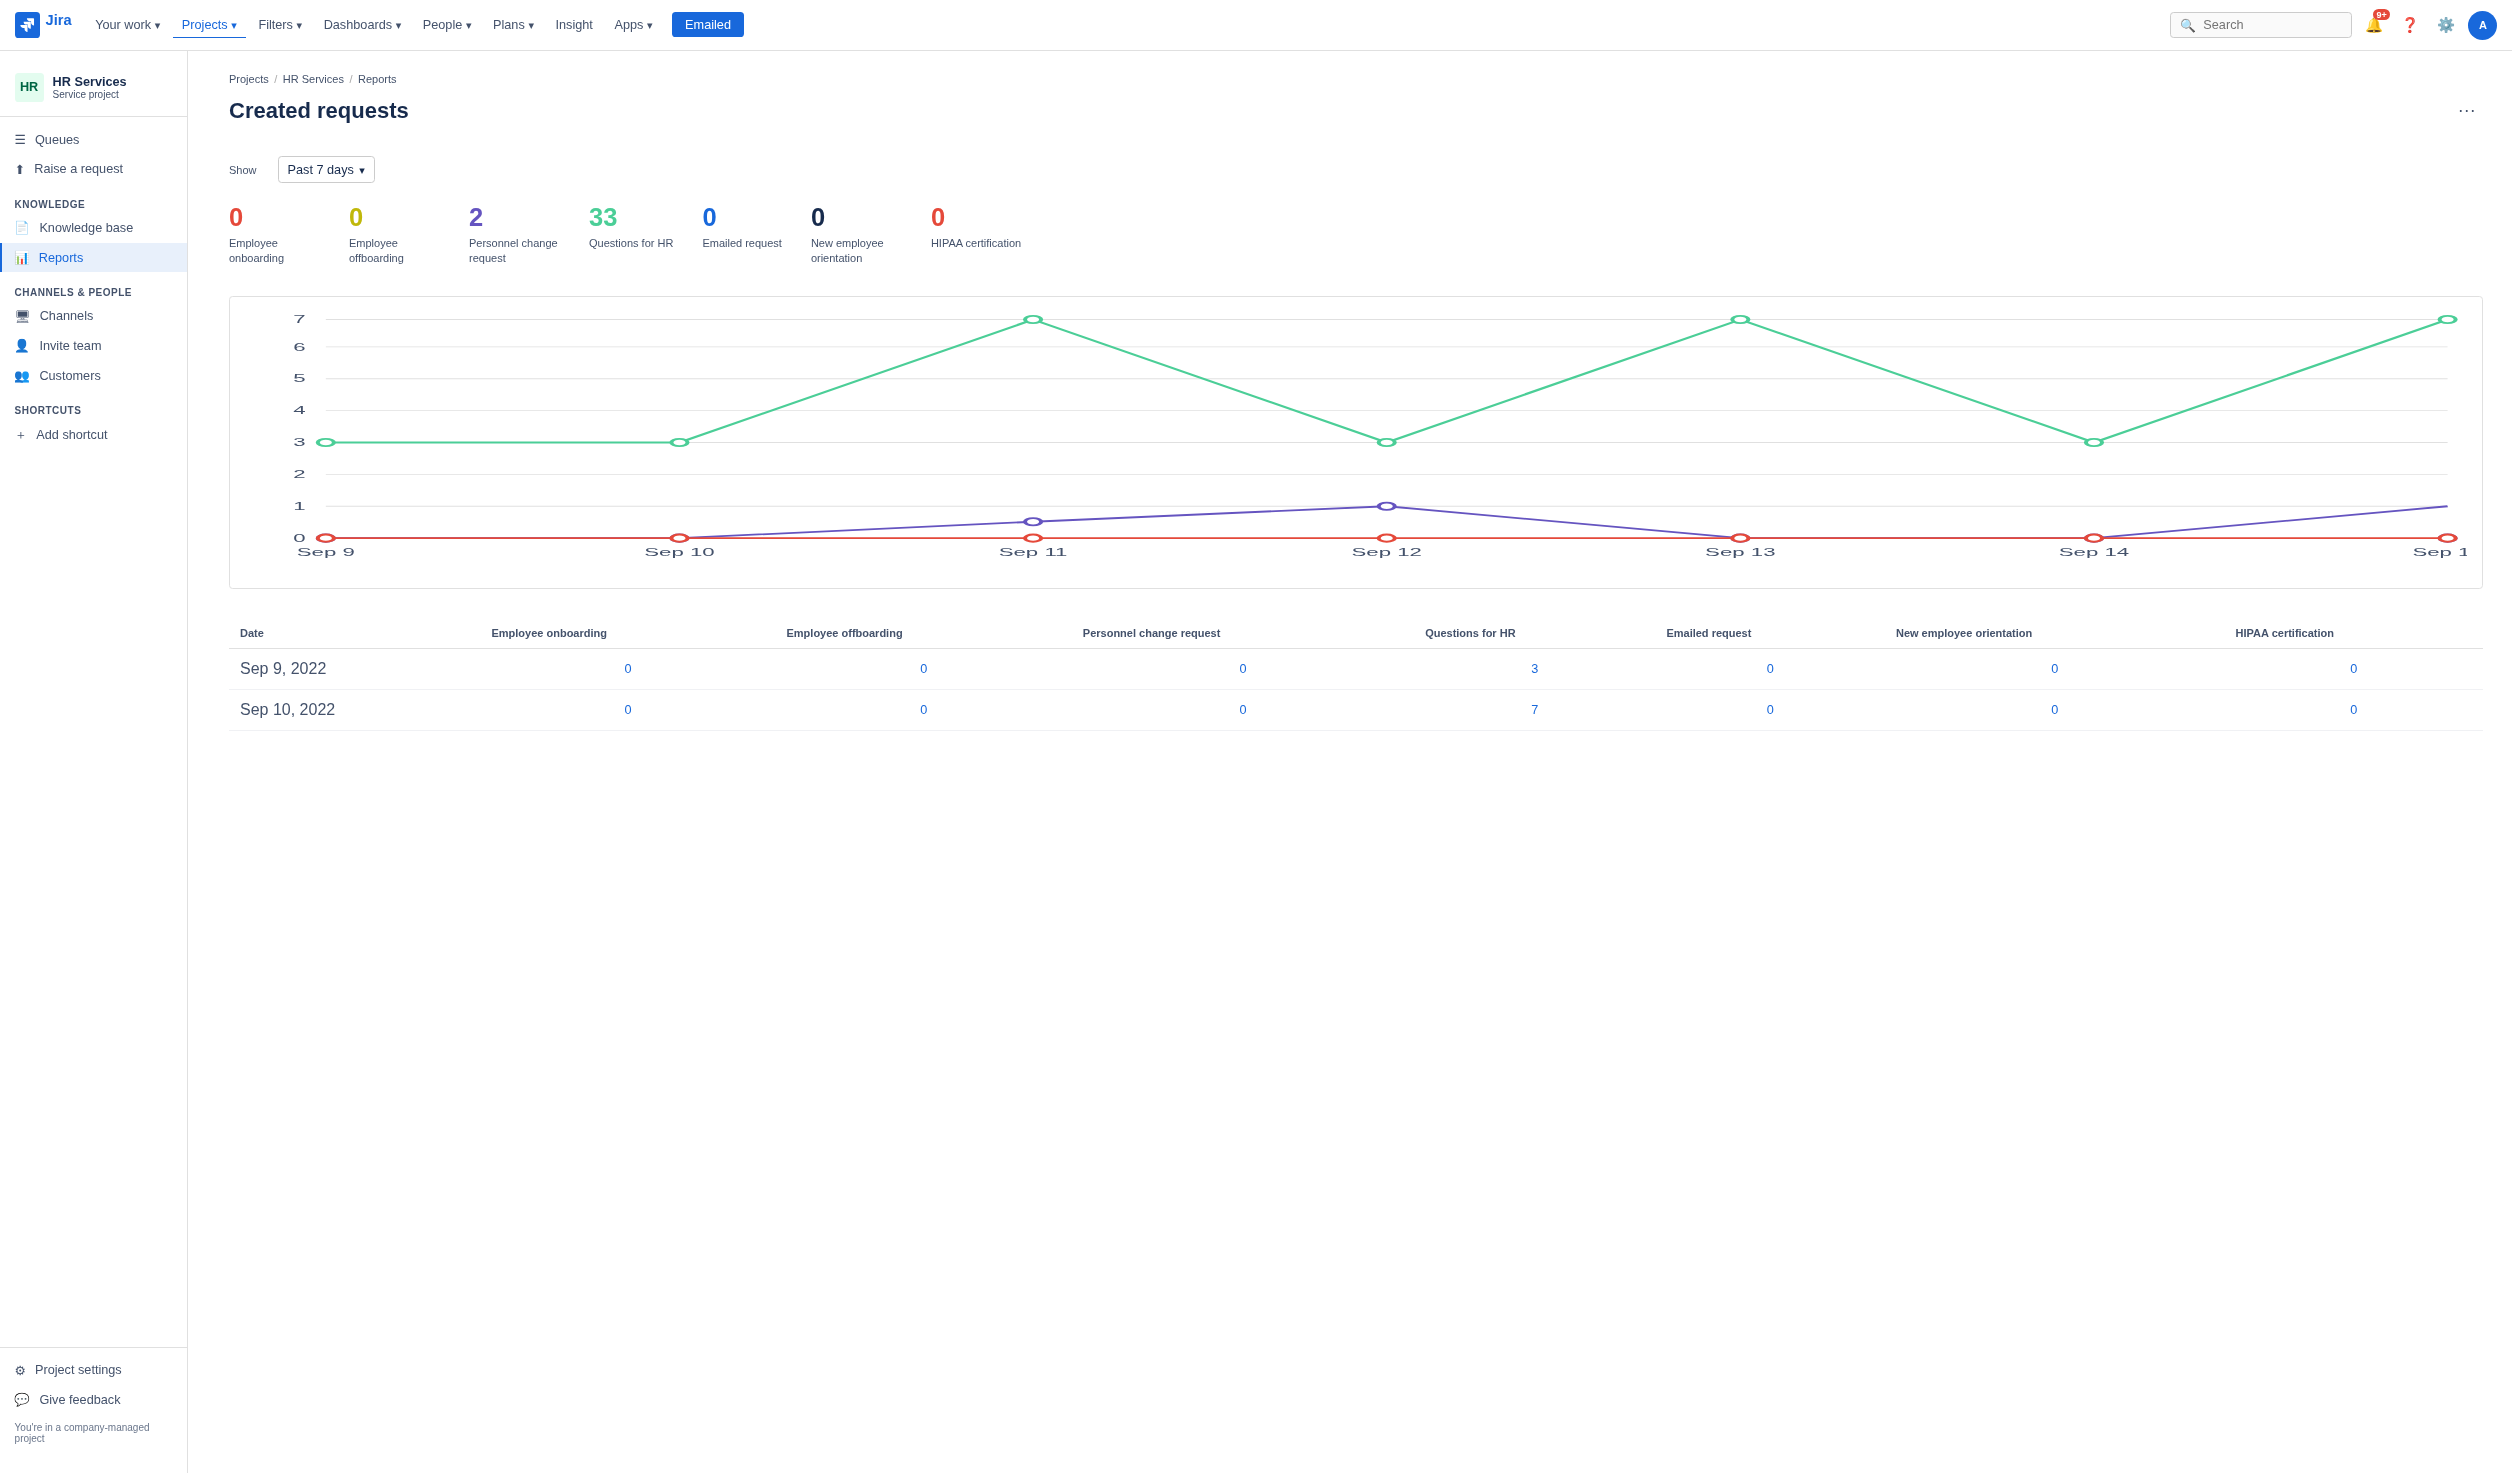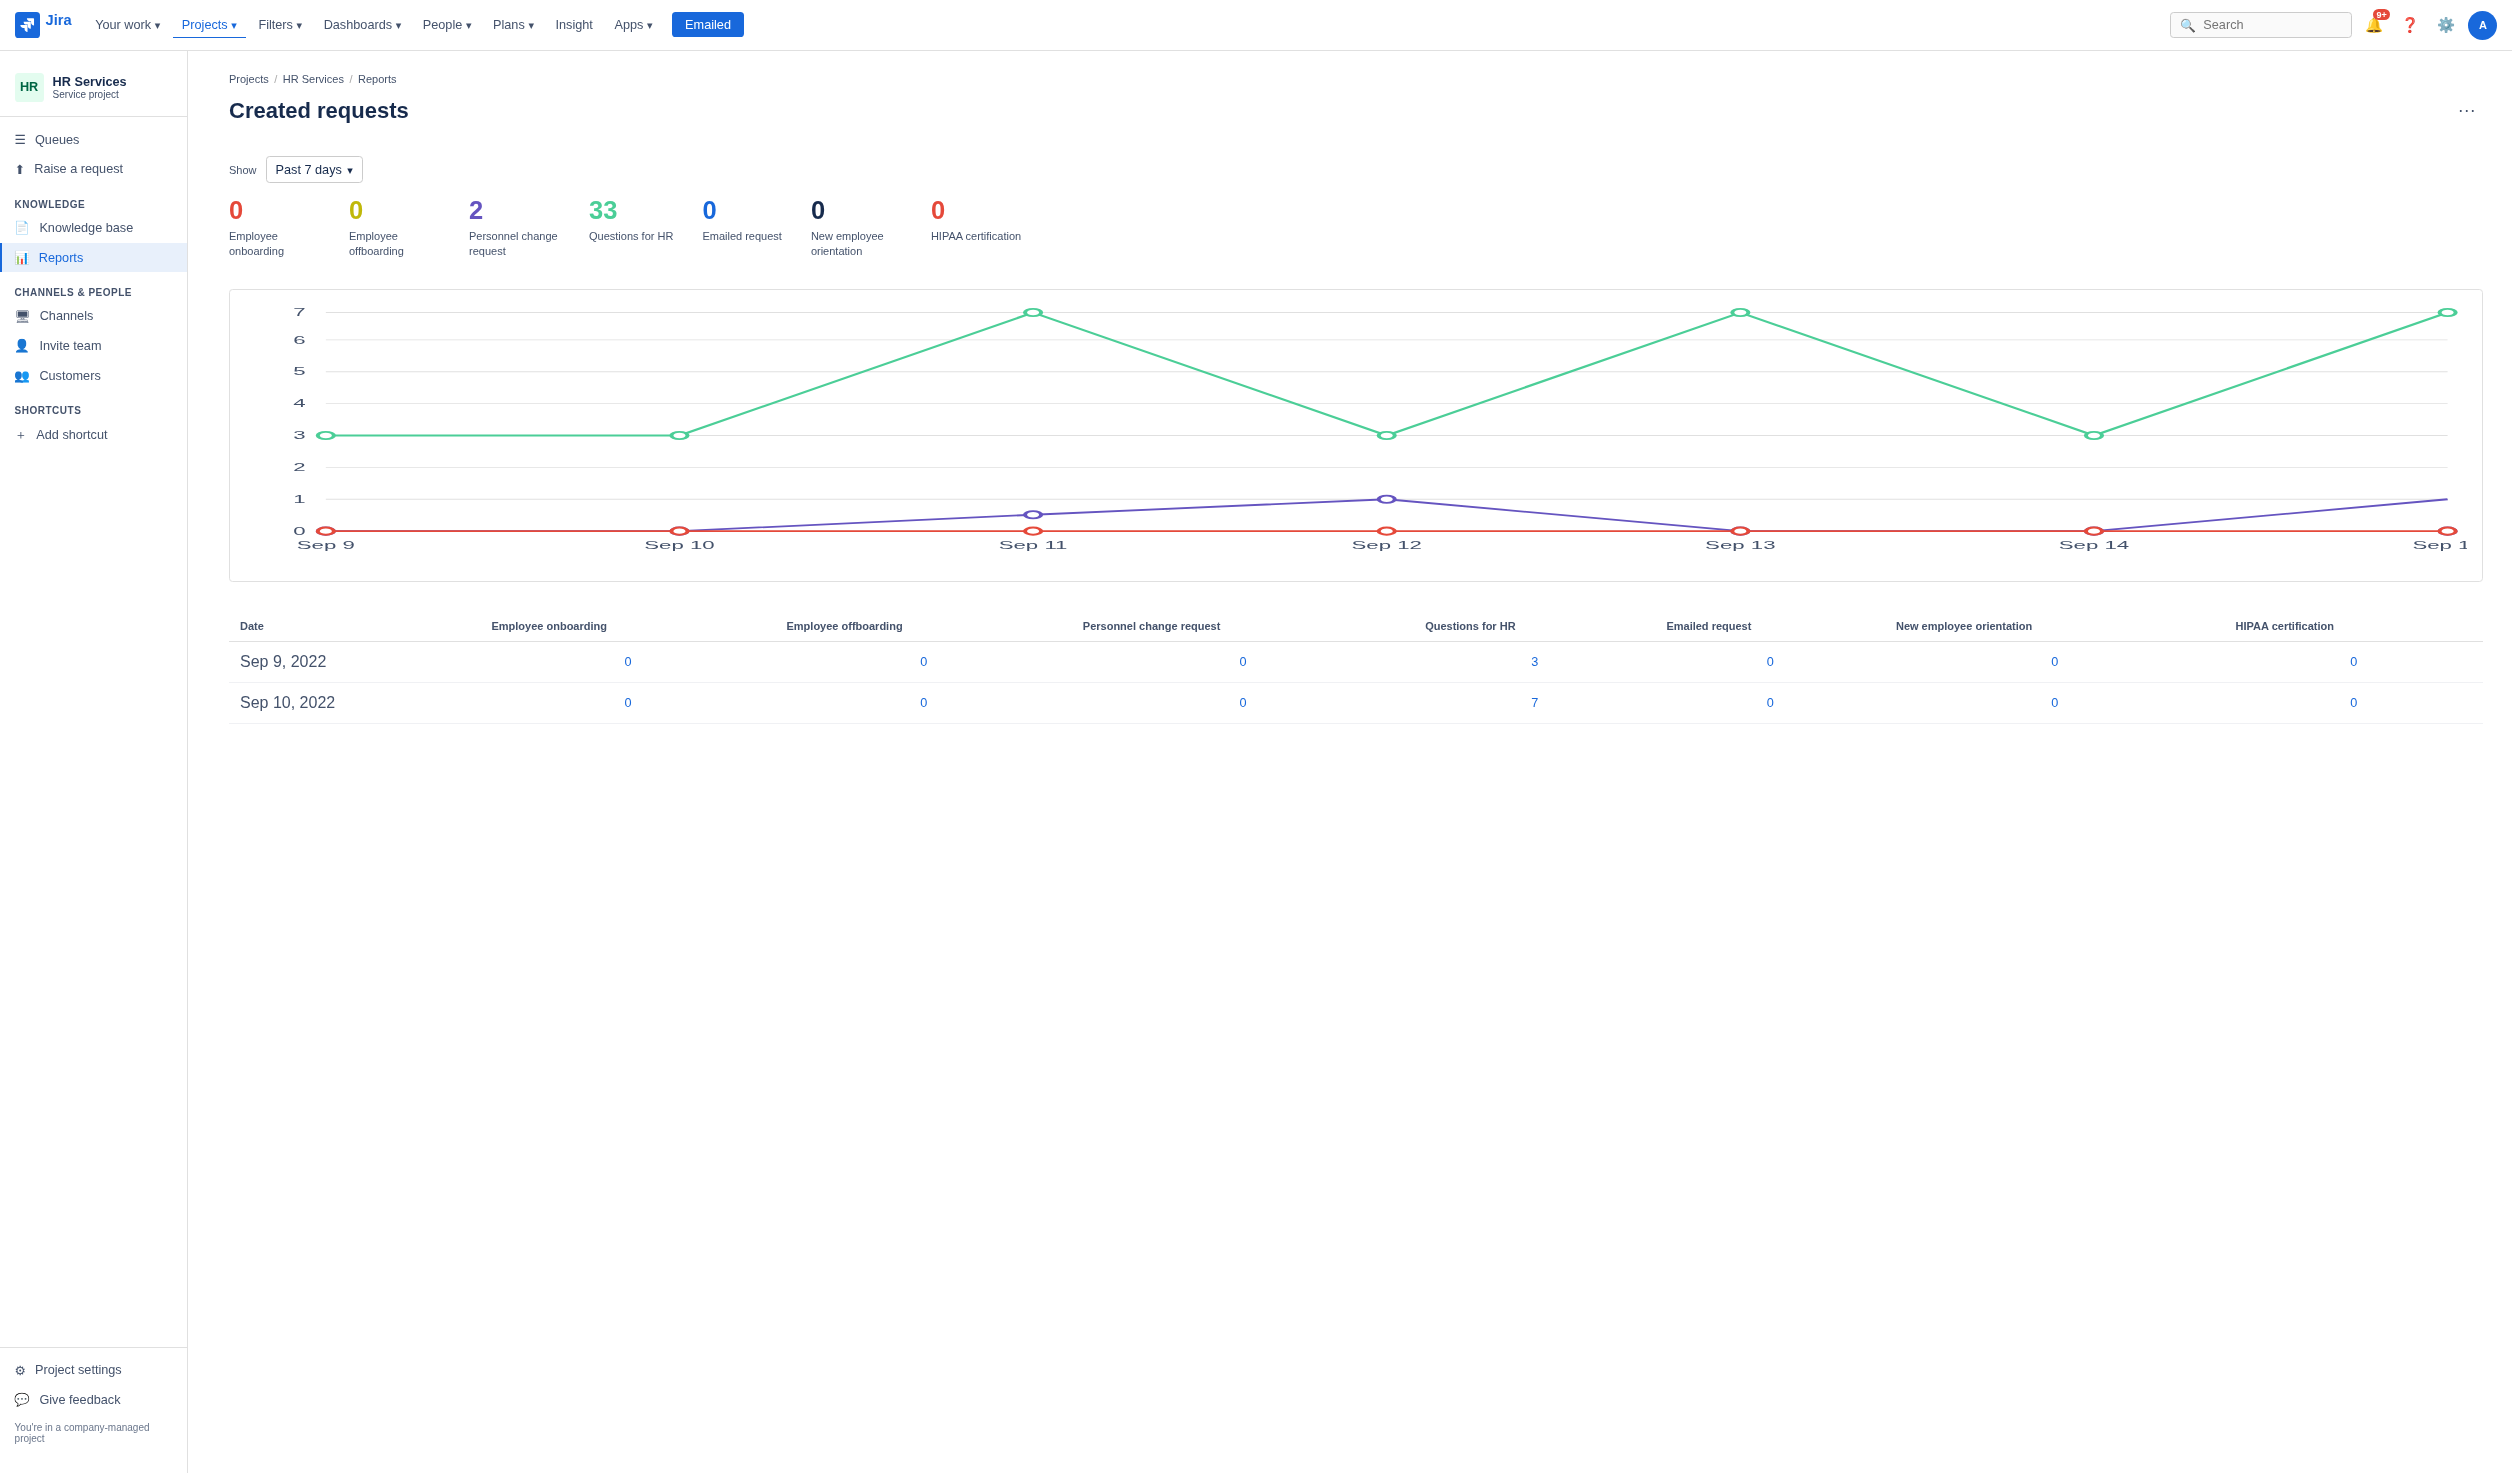--- a/index.html
+++ b/index.html
@@ -116,21 +116,21 @@
     .breadcrumb { display: flex; align-items: center; gap: 5.5px; font-size: 11px; color: #44526b; margin-bottom: 11px; }
     .breadcrumb a { color: #44526b; text-decoration: none; }
     .breadcrumb-sep { color: #aaa; }
 
     
     .page-header { display: flex; justify-content: space-between; align-items: flex-end; margin-bottom: 32px; }
     .page-title { font-size: 22px; font-weight: 600; color: #172b4d; }
     .more-btn { background: none; border: none; cursor: pointer; font-size: 18px; color: #44526b; padding: 3.6px 7.3px; border-radius: 3.6px; }
 
     
-    .show-row { display: flex; align-items: center; gap: 9px; margin-bottom: 13px; }
+    .show-row { display: flex; align-items: center; gap: 21px; margin-bottom: 20px; }
     .show-label { font-size: 11px; color: #44526b; font-weight: 500; }
     .dropdown-btn {
       display: flex; gap: 5.5px;
       border: 0.9px solid #ccc;
       border-radius: 3.6px;
       padding: 5.5px 9px;
       background: #fff;
       cursor: pointer;
       font-size: 12.7px;
       color: #172b4d;

